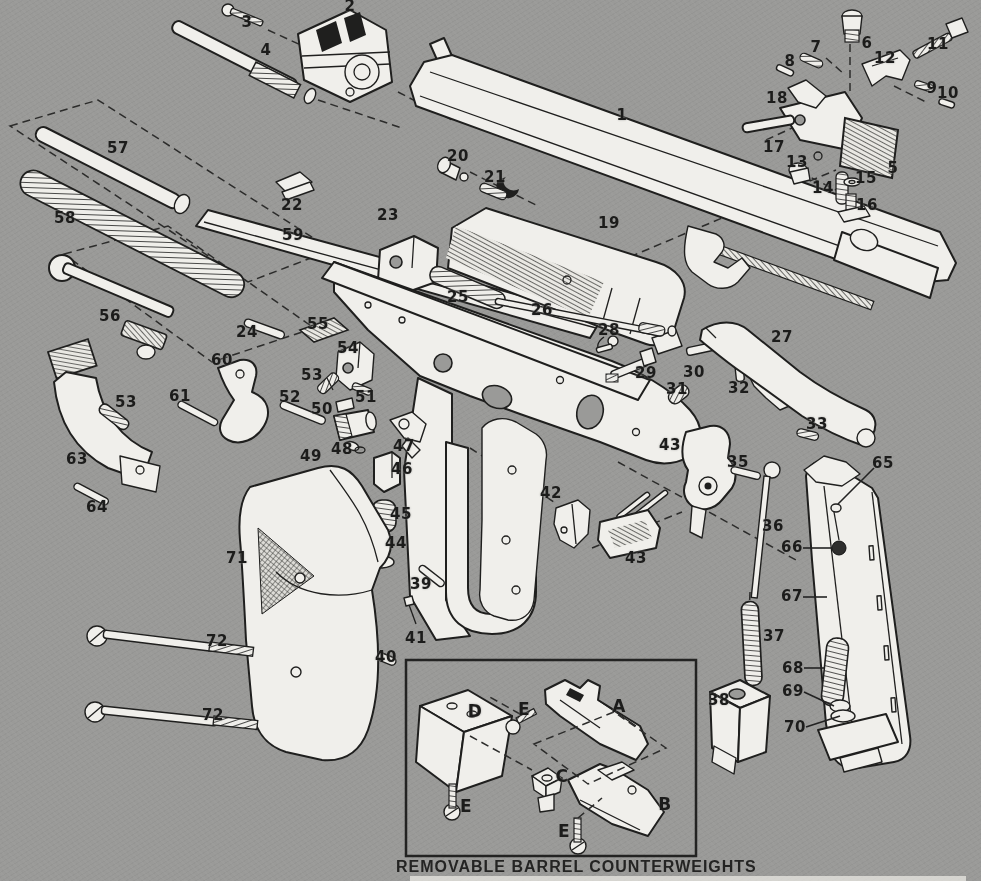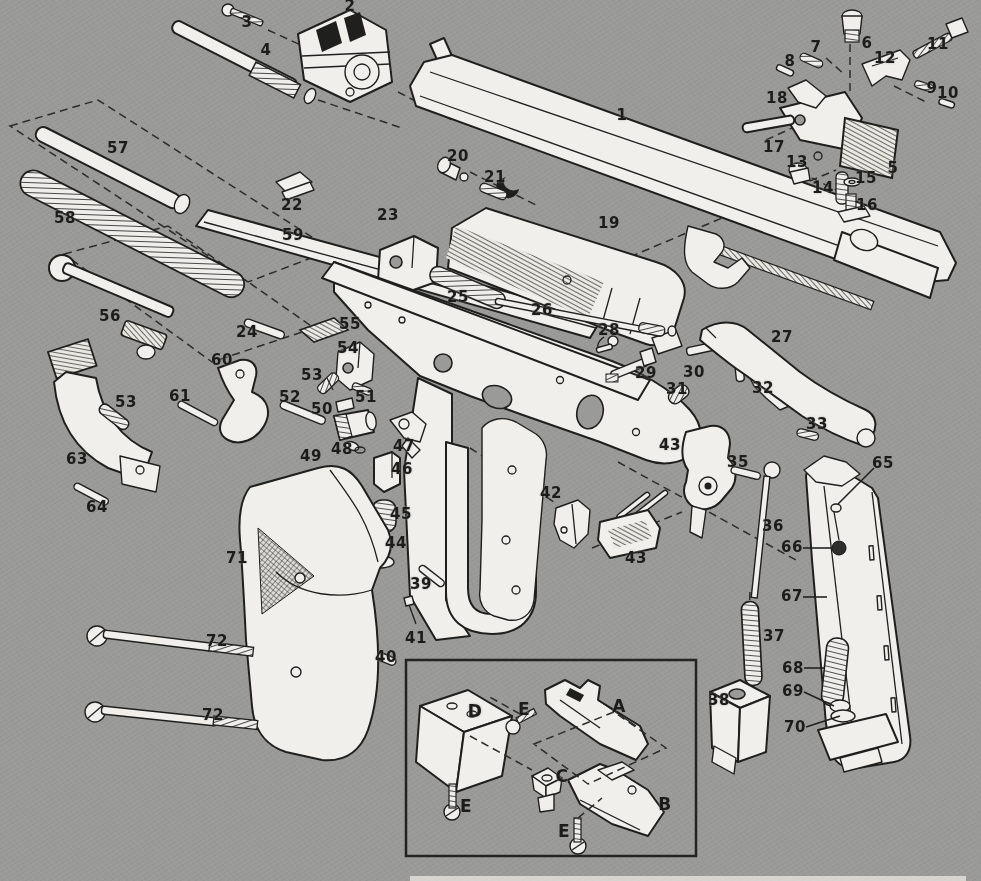--- a/index.html
+++ b/index.html
@@ -515,21 +515,21 @@
       <span class="plabel" style="left: 292px; top: 205px; text-align: center;">22</span>
       <span class="plabel" style="left: 388px; top: 215px;">23</span>
       <span class="plabel" style="left: 247px; top: 332px;">24</span>
       <span class="plabel" style="left: 458px; top: 297px;">25</span>
       <span class="plabel" style="left: 542px; top: 310px;">26</span>
       <span class="plabel" style="left: 782px; top: 337px;">27</span>
       <span class="plabel" style="left: 609px; top: 330px;">28</span>
       <span class="plabel" style="left: 646px; top: 373px;">29</span>
       <span class="plabel" style="left: 694px; top: 372px;">30</span>
       <span class="plabel" style="left: 677px; top: 389px;">31</span>
-      <span class="plabel" style="left: 763px; top: 388px;">32</span>
+      <span class="plabel" style="left: 739px; top: 388px;">32</span>
       <span class="plabel" style="left: 817px; top: 424px;">33</span>
       <span class="plabel" style="left: 670px; top: 445px;">43</span>
       <span class="plabel" style="left: 738px; top: 462px;">35</span>
       <span class="plabel" style="left: 773px; top: 526px;">36</span>
       <span class="plabel" style="left: 774px; top: 636px;">37</span>
       <span class="plabel" style="left: 719px; top: 700px;">38</span>
       <span class="plabel" style="left: 421px; top: 584px;">39</span>
       <span class="plabel" style="left: 386px; top: 657px;">40</span>
       <span class="plabel" style="left: 416px; top: 638px;">41</span>
       <span class="plabel" style="left: 551px; top: 493px;">42</span>
@@ -538,21 +538,21 @@
       <span class="plabel" style="left: 401px; top: 514px;">45</span>
       <span class="plabel" style="left: 402px; top: 469px;">46</span>
       <span class="plabel" style="left: 404px; top: 446px;">47</span>
       <span class="plabel" style="left: 342px; top: 449px;">48</span>
       <span class="plabel" style="left: 311px; top: 442px; margin-top: 14px;">49</span>
       <span class="plabel" style="left: 322px; top: 409px;">50</span>
       <span class="plabel" style="left: 366px; top: 397px;">51</span>
       <span class="plabel" style="left: 290px; top: 397px;">52</span>
       <span class="plabel" style="left: 312px; top: 375px;">53</span>
       <span class="plabel" style="left: 348px; top: 348px;">54</span>
-      <span class="plabel" style="left: 318px; top: 324px; margin-left: 32px;">55</span>
+      <span class="plabel" style="left: 318px; top: 324px;">55</span>
       <span class="plabel" style="left: 110px; top: 316px;">56</span>
       <span class="plabel" style="left: 118px; top: 148px;">57</span>
       <span class="plabel" style="left: 65px; top: 218px;">58</span>
       <span class="plabel" style="left: 293px; top: 235px;">59</span>
       <span class="plabel" style="left: 222px; top: 360px;">60</span>
       <span class="plabel" style="left: 180px; top: 396px;">61</span>
       <span class="plabel" style="left: 126px; top: 402px;">53</span>
       <span class="plabel" style="left: 77px; top: 459px;">63</span>
       <span class="plabel" style="left: 97px; top: 507px;">64</span>
       <span class="plabel" style="left: 883px; top: 463px;">65</span>
@@ -566,15 +566,16 @@
       <span class="plabel" style="left: 213px; top: 715px;">72</span>
       <span class="plabel letter" style="left: 619px; top: 706px;">A</span>
       <span class="plabel letter" style="left: 665px; top: 804px;">B</span>
       <span class="plabel letter" style="left: 562px; top: 776px;">C</span>
       <span class="plabel letter" style="left: 475px; top: 711px;">D</span>
       <span class="plabel letter" style="left: 524px; top: 709px;">E</span>
       <span class="plabel letter" style="left: 466px; top: 806px;">E</span>
       <span class="plabel letter" style="left: 564px; top: 831px;">E</span>
     </div>
 
+<div class="inset-caption">REMOVABLE BARREL COUNTERWEIGHTS</div>
 <div class="scan-strip"></div>
 
 </div>
 
 </body></html>

